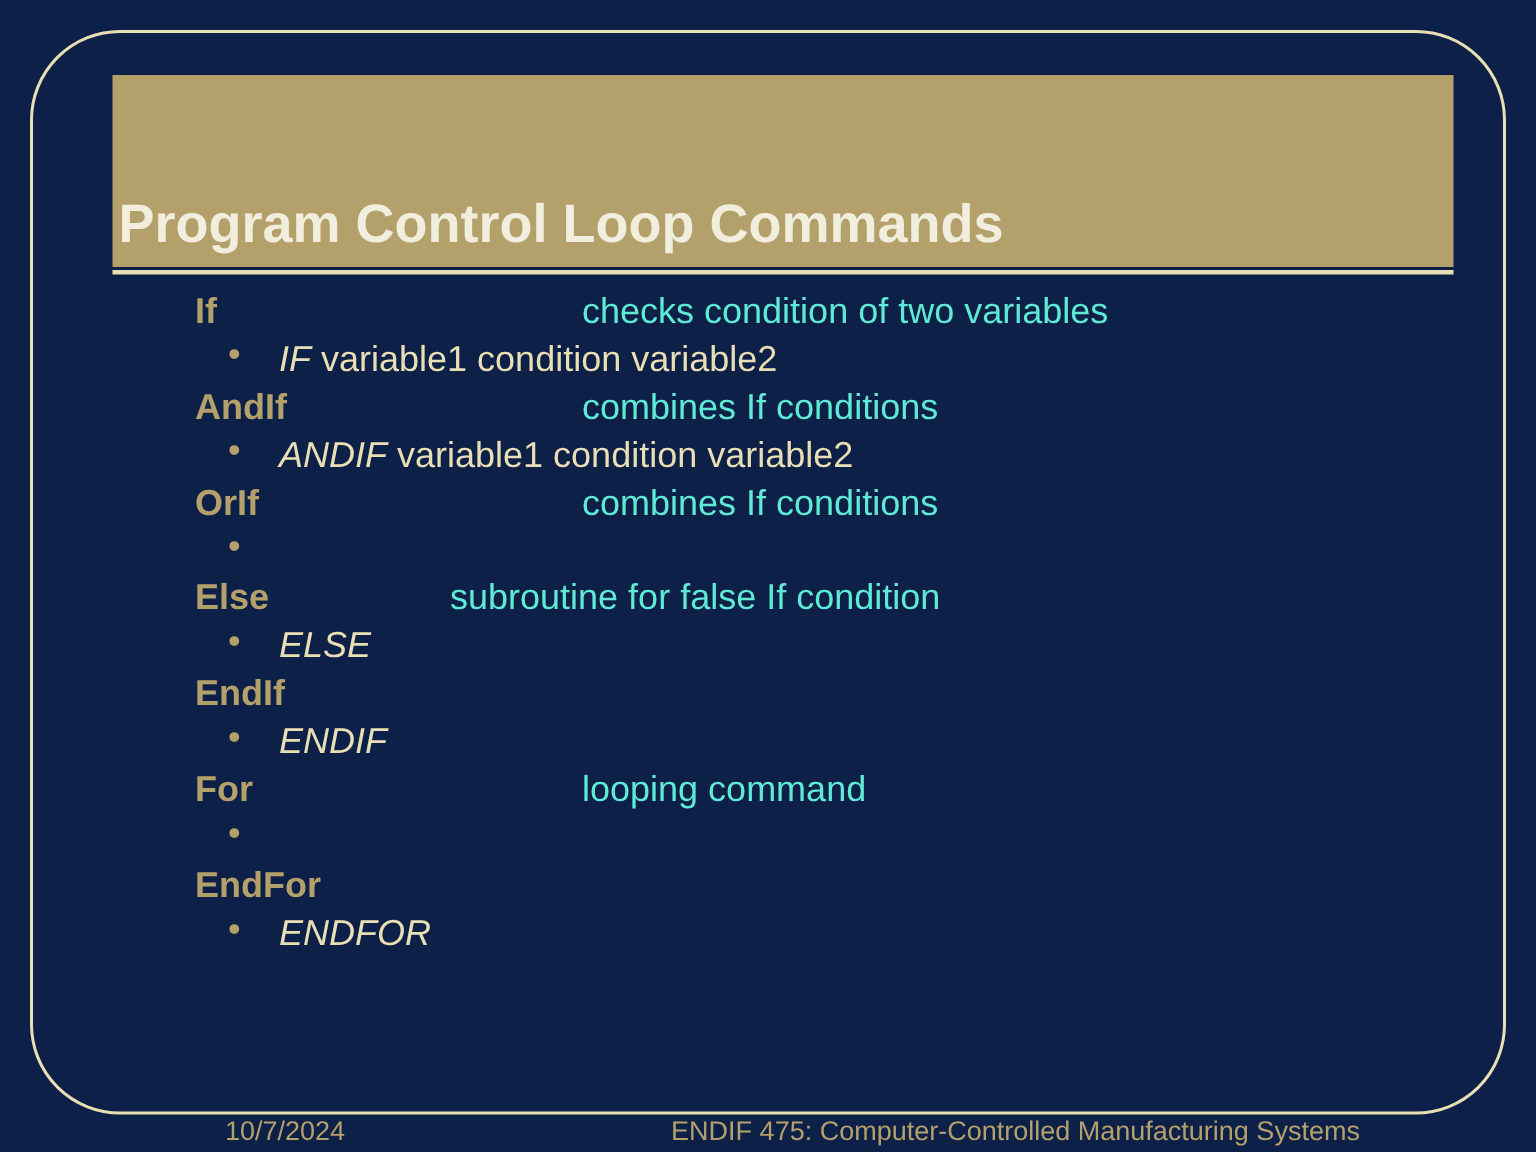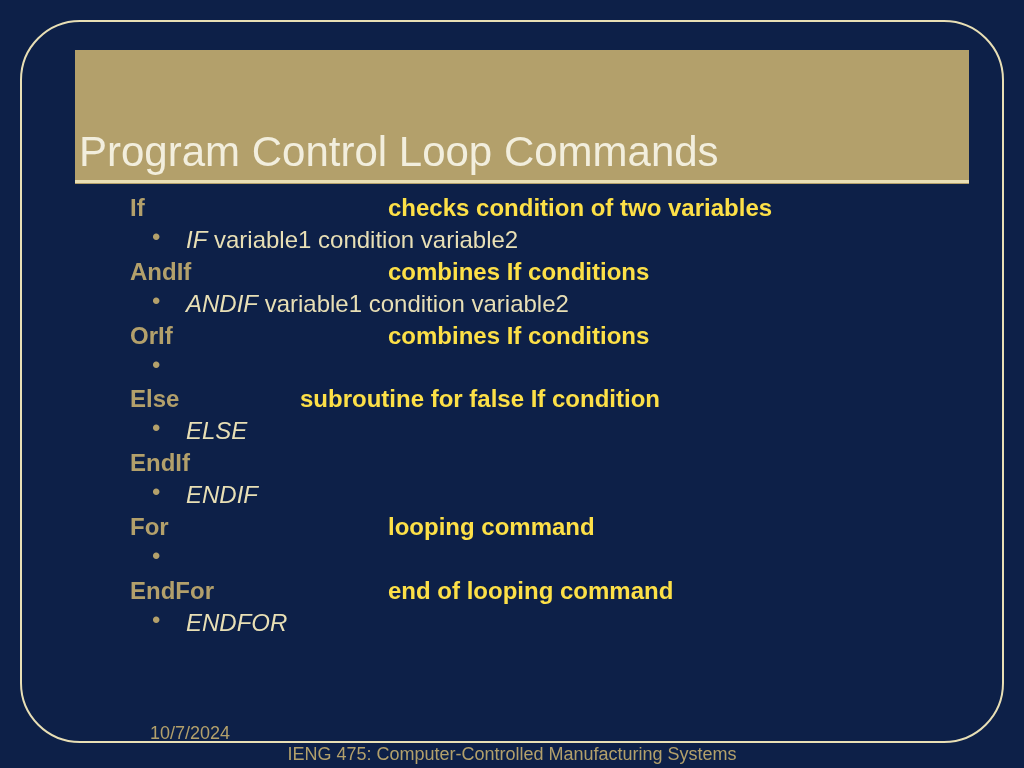--- a/index.html
+++ b/index.html
@@ -15,61 +15,60 @@
     border: 2px solid #e8dfb5;
     border-radius: 60px;
   }
   .title-block {
     position: absolute;
     left: 75px; right: 55px; top: 50px;
     background: #b3a06b;
   }
   .title-pad { height: 70px; }
   .title-text {
-    font-size: 42px;
-    font-weight: normal;
+    font-size: 36px;
+    font-weight: bold;
     color: #f2eedd;
     padding: 8px 10px 8px 4px;
   }
   .underline {
     position: absolute;
     left: 75px; right: 55px; top: 180px;
     height: 3px;
     background: #e8dfb5;
   }
   .content {
     position: absolute;
     left: 130px; right: 76px; top: 192px;
     color: #e8dfb5;
     font-size: 24px;
     line-height: 1.33;
   }
   .row { display: flex; }
   .cmd { color: #b3a06b; font-weight: bold; width: 258px; flex: 0 0 auto; }
   .cmd.narrow { width: 170px; }
-  .desc { color: #fde047; font-weight: bold; }
+  .desc { color: #5eead4; font-weight: normal; }
   .sub { display: flex; align-items: flex-start; }
   .bullet {
     width: 56px; flex: 0 0 auto;
     text-align: left;
     padding-left: 22px;
     font-size: 24px;
     color: #b3a06b;
     position: relative;
     top: -3px;
   }
   .syntax { color: #e8dfb5; }
   .kw { font-style: italic; color: #e8dfb5; }
   .footer {
     position: absolute;
     left: 0; right: 0; bottom: 2px;
     display: flex;
     color: #b3a06b;
     font-size: 18px;
-    flex-direction: column;
   }
   .f-date  { width: 330px; text-align: center; padding-left: 50px; }
   .f-title { flex: 1; text-align: center; line-height: 1.2; }
   .f-page  { width: 200px; text-align: center; padding-right: 20px; }
 </style>
 </head>
 <body>
 
 <div class="frame"></div>
 
@@ -120,24 +119,23 @@
     </div>
     <div class="row">
       <span class="cmd">For</span>
       <span class="desc">looping command</span>
     </div>
     <div class="sub">
       <span class="bullet">•</span>
     </div>
     <div class="row">
       <span class="cmd">EndFor</span>
-      <span class="desc">end of looping command</span>
     </div>
     <div class="sub">
       <span class="bullet">•</span>
       <span class="syntax"><span class="kw">ENDFOR</span></span>
     </div>
   </div>
 
 <div class="footer">
   <div class="f-date">10/7/2024</div>
-  <div class="f-title">IENG 475: Computer-Controlled Manufacturing Systems</div>
+  <div class="f-title">ENDIF 475: Computer-Controlled Manufacturing Systems</div>
 </div>
 
 </body></html>

